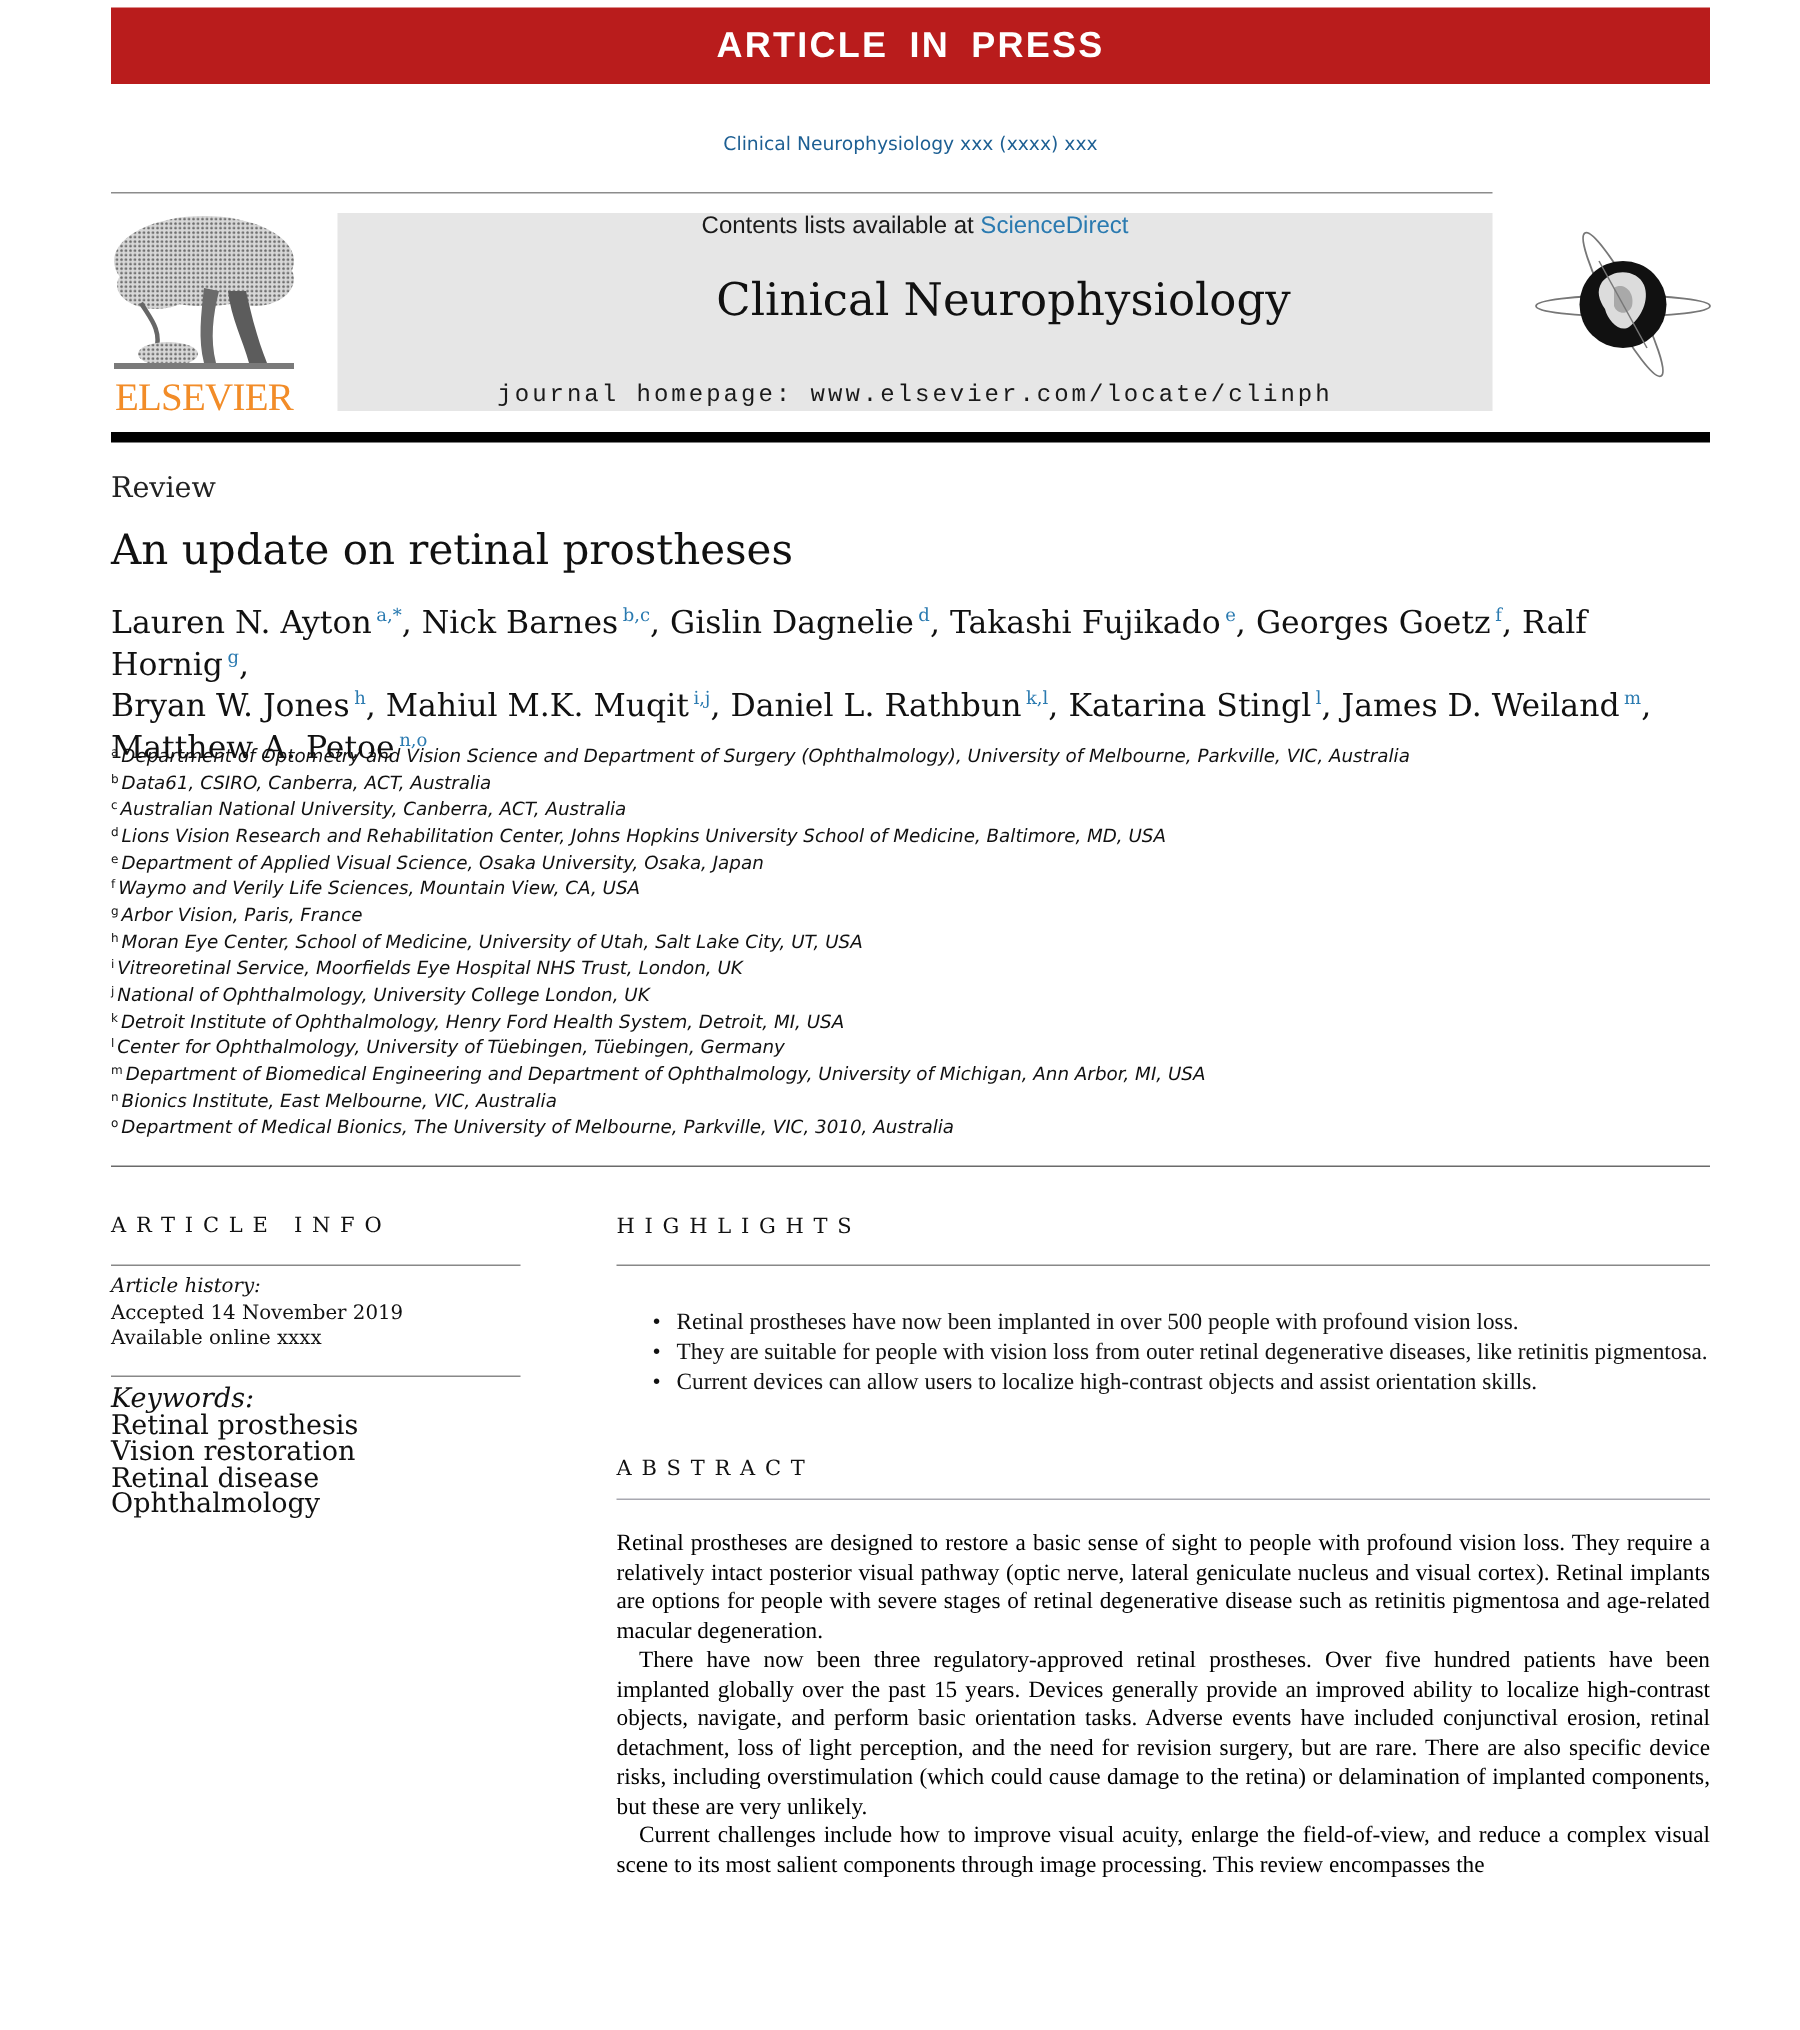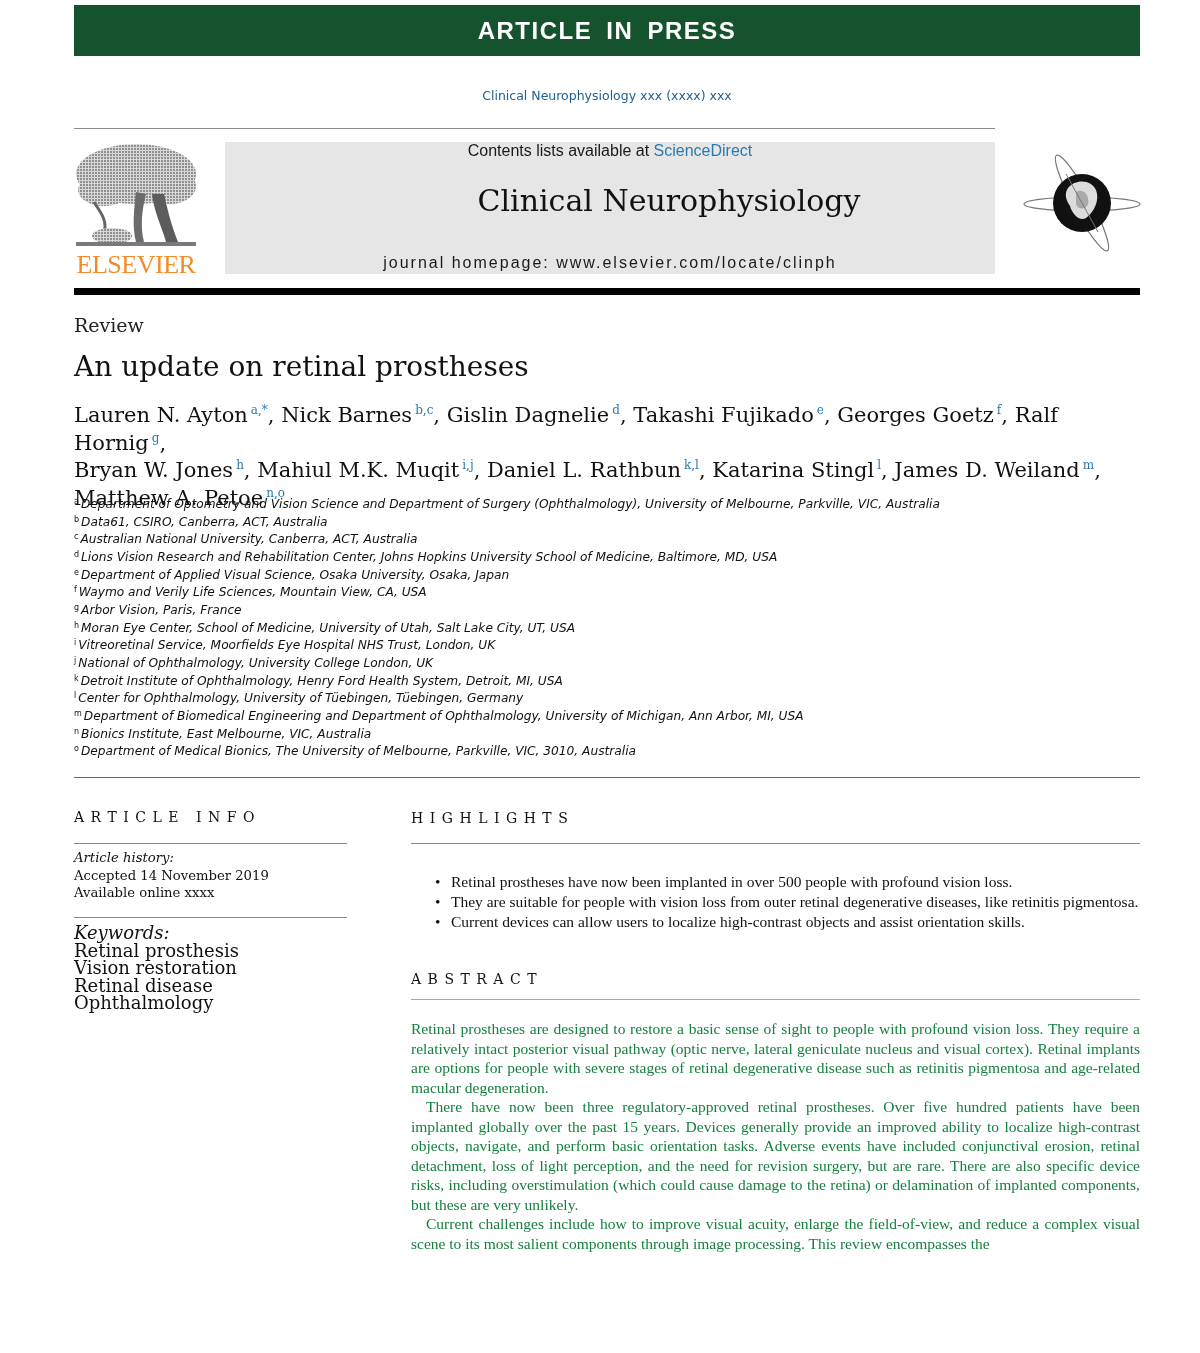--- a/index.html
+++ b/index.html
@@ -1,21 +1,21 @@
 <!DOCTYPE html>
 <html><head>
 <meta charset="utf-8">
 <style>
   html, body { margin: 0; padding: 0; background: #ffffff; }
   body { width: 1200px; height: 1353px; position: relative; overflow: hidden;
          font-family: "DejaVu Serif", "Liberation Serif", serif; color: #1a1a1a; }
   .abs { position: absolute; }
 
   
-  #aip { left: 74px; top: 5px; width: 1066px; height: 51px; background: #14532d;
+  #aip { left: 74px; top: 5px; width: 1066px; height: 51px; background: #b91c1c;
          display: flex; align-items: center; justify-content: center; }
   #aip span { color: #ffffff; font-family: "Liberation Sans", sans-serif; font-weight: bold;
               font-size: 24px; letter-spacing: 1.5px; word-spacing: 6px; }
 
   #citation { left: 0; width: 1214px; top: 88px; text-align: center;
               font-family: "DejaVu Sans", sans-serif; font-size: 12.5px; color: #1d5f93; }
 
   #top-rule { left: 74px; top: 128px; width: 921px; height: 1px; background: #8c8c8c; }
 
   
@@ -63,21 +63,21 @@
   #hl-head { left: 411px; top: 810px; }
   #hl-rule { left: 411px; top: 843px; width: 729px; height: 1px; background: #888; }
   #highlights { left: 411px; top: 856px; width: 729px; margin: 16px; padding: 0; list-style: none;
                 font-family: "Liberation Serif", serif; font-size: 15.5px; line-height: 20px; color: #111; }
   #highlights li { position: relative; padding-left: 24px; text-align: justify; }
   #highlights li::before { content: "\2022"; position: absolute; left: 8px; top: 0; }
 
   #abs-head { left: 411px; top: 971px; }
   #abs-rule { left: 411px; top: 999px; width: 729px; height: 1px; background: #a8a8b0; }
   #abstract { left: 411px; top: 1019px; width: 729px; font-family: "Liberation Serif", serif;
-              font-size: 15.5px; line-height: 19.5px; color: #15803d; }
+              font-size: 15.5px; line-height: 19.5px; color: #000000; }
   #abstract p { margin: 0; text-align: justify; }
   #abstract p + p { text-indent: 15px; }
 </style>
 </head>
 <body>
 
 <div id="aip" class="abs">
   <span>ARTICLE IN PRESS</span>
 </div>
 
@@ -103,21 +103,21 @@
     <rect x="2" y="100" width="120" height="4" fill="#7a7a7a"></rect>
   </svg>
 </div>
 <div id="elsevier-word" class="abs">ELSEVIER</div>
 
 <div id="masthead" class="abs"></div>
 <div id="contents-line" class="abs">
   <span>Contents lists available at </span><a>ScienceDirect</a>
 </div>
 <div id="journal-title" class="abs">Clinical Neurophysiology</div>
-<a id="homepage" class="abs" style="text-decoration:none;">journal homepage: www.elsevier.com/locate/clinph</a>
+<a id="homepage" class="abs" style="text-decoration:none;font-family:Liberation Mono, monospace;">journal homepage: www.elsevier.com/locate/clinph</a>
 
 <div id="cover-logo" class="abs">
   <svg width="124" height="110" viewBox="0 0 124 110">
     <ellipse cx="62" cy="56" rx="58" ry="7" fill="none" stroke="#777" stroke-width="1.2"></ellipse>
     <ellipse cx="62" cy="55" rx="9" ry="54" transform="rotate(-28 62 55)" fill="none" stroke="#777" stroke-width="1.2"></ellipse>
     <circle cx="62" cy="55" r="29" fill="#111"></circle>
     <path d="M48 40 C56 30, 72 32, 76 42 C80 52, 74 64, 66 70 C60 74, 52 66, 50 58 C46 52, 44 46, 48 40 Z" fill="#dcdcdc"></path>
     <path d="M56 44 C62 40, 70 46, 68 56 C66 62, 58 62, 56 56 Z" fill="#a9a9a9"></path>
     <line x1="46" y1="26" x2="78" y2="84" stroke="#777" stroke-width="1"></line>
   </svg>

